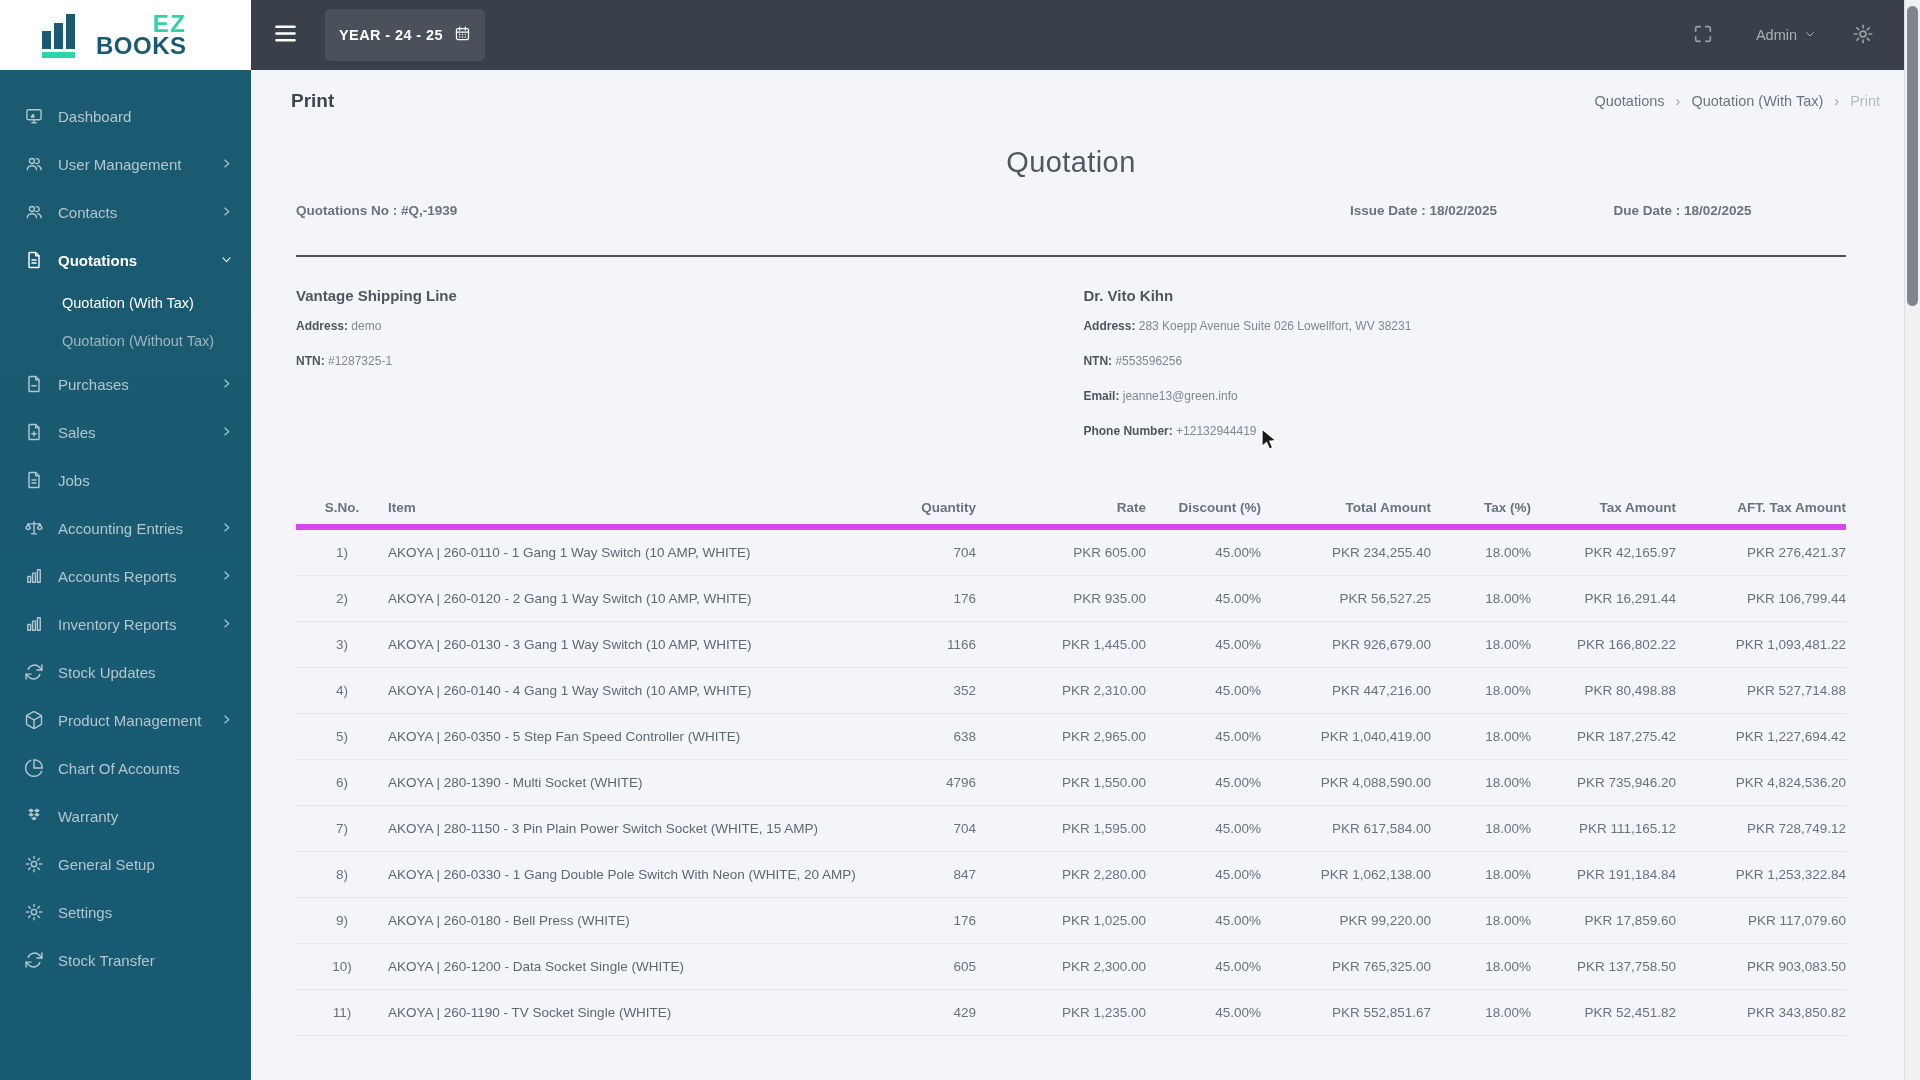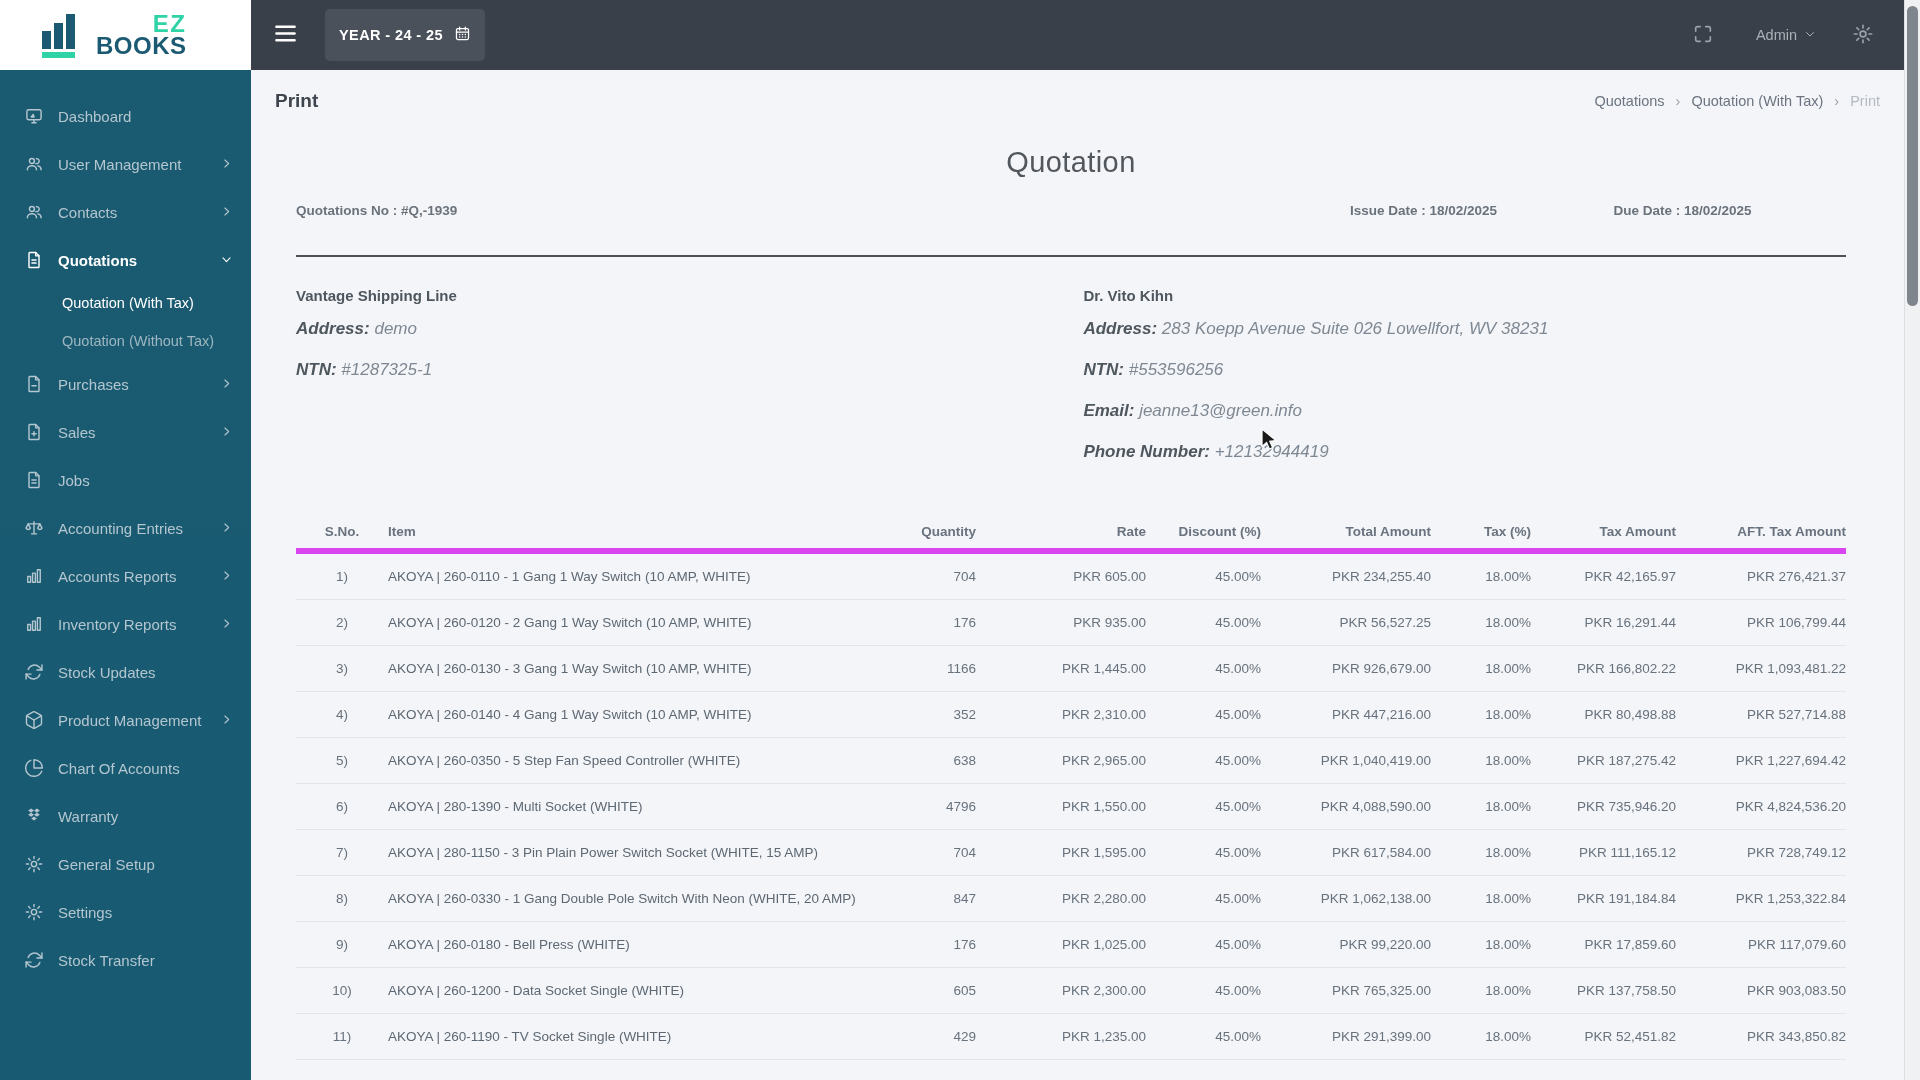--- a/index.html
+++ b/index.html
@@ -33,41 +33,41 @@
   .topbar { height:70px; flex:none; background:#394049; display:flex; align-items:center; padding:0 30px 0 21px; }
   .tb-btn { background:none; border:none; padding:0; cursor:pointer; display:flex; align-items:center; }
   .hamburger svg { width:27px; height:27px; stroke:#ffffff; stroke-width:2.4; stroke-linecap:round; fill:none; }
   .year-chip { margin-left:26px; background:#4a515b; border-radius:5px; height:52px; display:flex; align-items:center; gap:11px; padding:0 14px; color:#ffffff; font-weight:bold; font-size:14.5px; letter-spacing:0.4px; cursor:pointer; }
   .year-chip svg { width:17px; height:17px; stroke:#ffffff; fill:none; stroke-width:1.8; stroke-linecap:round; }
   .tb-spacer { flex:1; }
   .tb-icon svg { width:22px; height:22px; stroke:#9aa1a9; fill:none; stroke-width:1.8; stroke-linecap:round; stroke-linejoin:round; }
   .admin { display:flex; align-items:center; gap:7px; color:#a9b0b8; font-size:14.5px; margin:0 36px 0 42px; cursor:pointer; }
   .admin svg { width:12px; height:12px; stroke:#a9b0b8; fill:none; stroke-width:2; stroke-linecap:round; stroke-linejoin:round; }
 
-  .page-head { height:62px; flex:none; display:flex; align-items:center; justify-content:space-between; padding:0 24px 0 24px; }
+  .page-head { height:62px; flex:none; display:flex; align-items:center; justify-content:space-between; padding:0 24px 0 40px; }
   .page-title { margin:0; font-size:19px; font-weight:bold; color:#3e454e; }
   .breadcrumb { display:flex; align-items:center; gap:11px; font-size:14.5px; color:#6b7480; }
   .crumb { cursor:pointer; }
   .crumb.active { color:#b4bac1; cursor:default; }
   .crumb-sep { color:#9aa2ab; }
 
   .content { flex:1; padding:0 58px 0 45px; overflow:hidden; }
   .doc-title { text-align:center; font-size:29px; font-weight:normal; color:#52575d; letter-spacing:0.4px; margin:14px 0 0; }
   .meta-row { position:relative; height:18px; margin-top:24px; font-size:13.5px; font-weight:bold; color:#6a727c; }
   .meta-row span { position:absolute; top:0; white-space:nowrap; }
   .meta-qno { left:0; }
   .meta-issue { left:68%; }
   .meta-due { left:85%; }
   .rule { border:none; border-top:2px solid #4e5156; margin:34px 0 0; }
 
   .parties { display:flex; margin-top:30px; }
   .party-left { width:50.8%; flex:none; }
   .party-right { flex:1; }
   .party-name { font-size:15px; font-weight:bold; color:#4e565e; }
-  .field { margin-top:21px; font-size:17px;font-style:italic; }
+  .field { margin-top:21px; font-size:12px; }
   .field:first-of-type { margin-top:15px; }
   .f-label { font-weight:bold; color:#4e565e; }
   .f-value { color:#7e8893; }
 
   table { width:100%; border-collapse:collapse; margin-top:50px; table-layout:fixed; }
   thead th { padding:12px 0 9px; font-size:13.5px; font-weight:bold; color:#69737f; border-bottom:6px solid #d946ef; white-space:nowrap; }
   tbody td { padding:15px 0; font-size:13.5px; color:#68727d; border-bottom:1px solid #e2e6ea; white-space:nowrap; overflow:hidden; }
   td.col-item { color:#5d6873; }
   .al-left { text-align:left; }
   .al-right { text-align:right; }
@@ -521,21 +521,21 @@
               <td class="al-right">18.00%</td>
               <td class="al-right">PKR 137,758.50</td>
               <td class="al-right">PKR 903,083.50</td>
             </tr>
             <tr>
               <td class="al-center">11)</td>
               <td class="al-left col-item">AKOYA | 260-1190 - TV Socket Single (WHITE)</td>
               <td class="al-right">429</td>
               <td class="al-right">PKR 1,235.00</td>
               <td class="al-right">45.00%</td>
-              <td class="al-right">PKR 291,399.00</td>
+              <td class="al-right">PKR 552,851.67</td>
               <td class="al-right">18.00%</td>
               <td class="al-right">PKR 52,451.82</td>
               <td class="al-right">PKR 343,850.82</td>
             </tr>
           </tbody>
       </table>
     </div>
   </div>
 
   <div class="vscroll">

